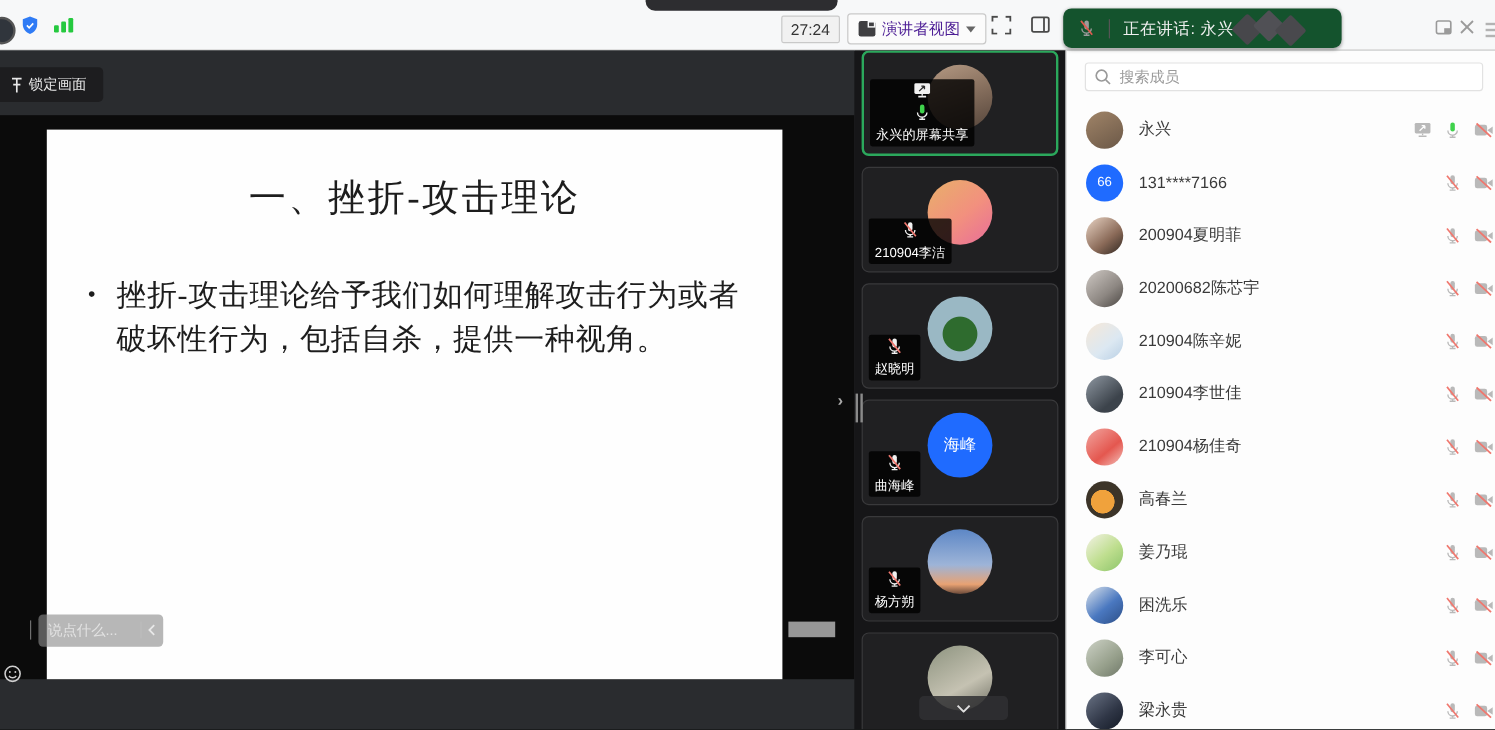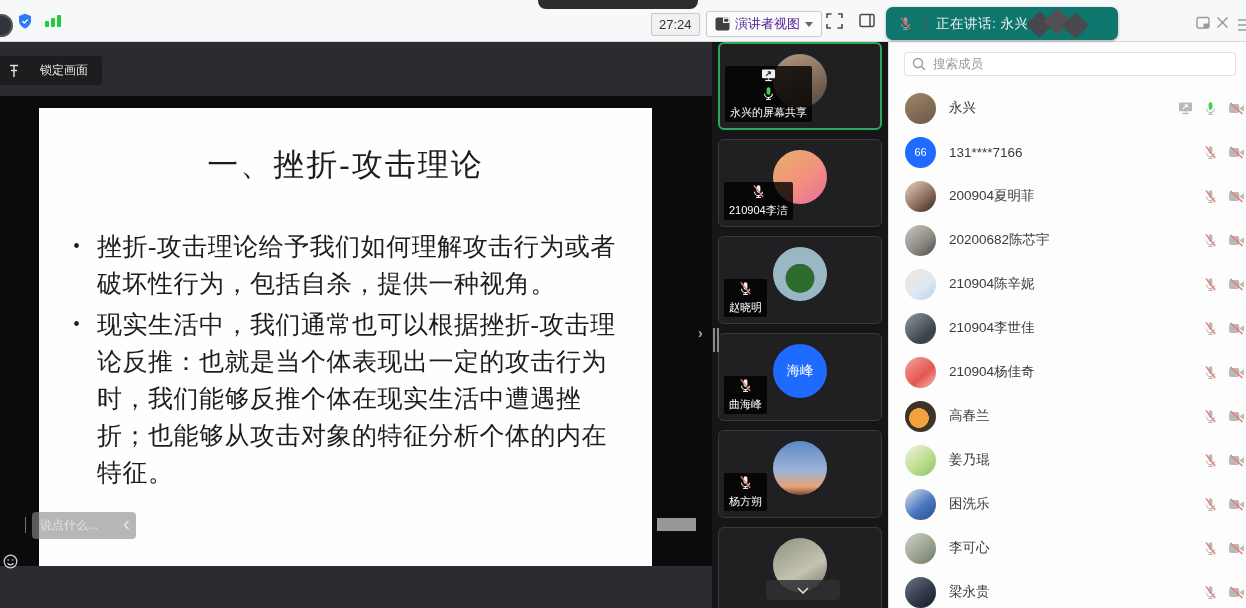--- a/index.html
+++ b/index.html
@@ -14,40 +14,40 @@
   .sigbars i{display:block;width:4px;background:#25c93f;border-radius:1px;}
   .floater{position:absolute;left:538px;top:0;width:160px;height:9px;background:#2d2d30;border-radius:0 0 8px 8px;}
   .timer{position:absolute;left:651px;top:13px;height:23px;padding:0 7px;background:#f1f1f1;border:1px solid #c9c9c9;border-radius:2px;font-size:13px;color:#333;line-height:21px;}
   .view-btn{position:absolute;left:706px;top:11px;height:26px;display:flex;align-items:center;gap:5px;background:#fbfbfb;border:1px solid #c9c9c9;border-radius:3px;padding:0 8px;font-size:13px;color:#4c1d95;cursor:default;}
   .caret{width:0;height:0;border-left:4px solid transparent;border-right:4px solid transparent;border-top:5px solid #666;}
   .tb-icon{position:absolute;top:13px;}
   .menu-frag{position:absolute;left:1238px;top:19px;display:flex;flex-direction:column;gap:3px;}
   .menu-frag i{display:block;width:8px;height:2px;background:#b3b3b3;}
 
   
-  .banner{position:absolute;left:886px;top:7px;width:232px;height:33px;background:#0f766e;border-radius:7px;display:flex;align-items:center;z-index:30;box-shadow:0 1px 3px rgba(0,0,0,.35);}
+  .banner{position:absolute;left:886px;top:7px;width:232px;height:33px;background:#14532d;border-radius:7px;display:flex;align-items:center;z-index:30;box-shadow:0 1px 3px rgba(0,0,0,.35);}
   .banner .b-mic{margin-left:12px;}
   .banner .b-div{width:1px;height:16px;background:#555;margin:0 11px;}
   .banner .b-text{font-size:13.5px;color:#f0f0f0;letter-spacing:.5px;}
   .banner .marks{position:absolute;right:24px;top:4px;width:70px;height:26px;}
   .banner .marks i{position:absolute;width:19px;height:19px;transform:rotate(45deg);border-radius:2px;}
   .banner .marks i:nth-child(1){left:6px;top:4px;background:#47474b;}
   .banner .marks i:nth-child(2){left:24px;top:1px;background:#505055;}
   .banner .marks i:nth-child(3){left:42px;top:5px;background:#49494d;}
   .panel-ctl{position:absolute;top:16px;z-index:5;}
 
   
   .stage{position:absolute;left:0;top:42px;width:712px;height:566px;background:#2a2c2f;}
   .video{position:absolute;left:0;top:54px;width:712px;height:470px;background:#0b0b0b;}
   .slide{position:absolute;left:39px;top:12px;width:613px;height:458px;background:#fefefe;color:#1d1d1d;overflow:hidden;}
   .slide h1{margin:36px 0 0;text-align:center;font-family:"Liberation Serif",serif;font-weight:400;font-size:31px;letter-spacing:2px;}
   .slide ul{margin:42px 0 0;padding:0 28px 0 34px;list-style:none;}
   .slide li{position:relative;font-family:"Liberation Serif",serif;font-size:25px;line-height:37px;padding-left:24px;margin-bottom:4px;letter-spacing:.5px;}
   .slide li:before{content:"•";position:absolute;left:0;top:0;font-size:20px;}
-  .lock-btn{position:absolute;left:0;top:14px;height:29px;padding:0 14px 0 8px;background:#1d1d1f;border-radius:0 4px 4px 0;display:flex;align-items:center;gap:20px;font-size:12px;color:#e8e8e8;}
+  .lock-btn{position:absolute;left:0;top:14px;height:29px;padding:0 14px 0 8px;background:#1d1d1f;border-radius:0 4px 4px 0;display:flex;align-items:center;gap:4px;font-size:12px;color:#e8e8e8;}
   .chat-bar{position:absolute;left:3px;top:469px;height:28px;display:flex;align-items:center;}
   .chat-div{width:1px;height:16px;background:#6f6f6f;margin:0 6px;}
   .chat-box{height:27px;width:104px;background:rgba(138,138,138,.62);border-radius:4px;display:flex;align-items:center;padding:0 6px 0 8px;}
   .chat-box .ph{font-size:12px;color:#e2e2e2;flex:1;}
   .chat-box .cdiv{width:1px;height:14px;background:#bdbdbd;margin:0 5px 0 2px;}
   .gray-thumb{position:absolute;left:657px;top:476px;width:39px;height:13px;background:#979797;}
   .expand-arrow{position:absolute;left:698px;top:283px;color:#a9a9a9;font-size:14px;font-weight:bold;}
 
   
   .strip{position:absolute;left:712px;top:42px;width:176px;height:566px;background:#161618;overflow:hidden;}
@@ -153,21 +153,20 @@
         <line x1="11.5" y1="1.5" x2="1.5" y2="11.5"></line>
       </svg>
   </span>
 
   <div class="stage">
     <div class="video">
       <div class="slide">
         <h1>一、挫折-攻击理论</h1>
         <ul>
           <li>挫折-攻击理论给予我们如何理解攻击行为或者破坏性行为，包括自杀，提供一种视角。</li>
-          <li>现实生活中，我们通常也可以根据挫折-攻击理论反推：也就是当个体表现出一定的攻击行为时，我们能够反推个体在现实生活中遭遇挫折；也能够从攻击对象的特征分析个体的内在特征。</li>
         </ul>
       </div>
       <span style="position:absolute;left:3px;top:458px">
         <svg width="15" height="15" viewBox="0 0 15 15" fill="none" stroke="#cfcfcf" stroke-width="1.3">
             <circle cx="7.5" cy="7.5" r="6.3"></circle>
             <circle cx="5.2" cy="6" r="0.8" fill="#cfcfcf" stroke="none"></circle>
             <circle cx="9.8" cy="6" r="0.8" fill="#cfcfcf" stroke="none"></circle>
             <path d="M4.5 9.2a3.6 3.6 0 0 0 6 0"></path>
           </svg>
       </span>

